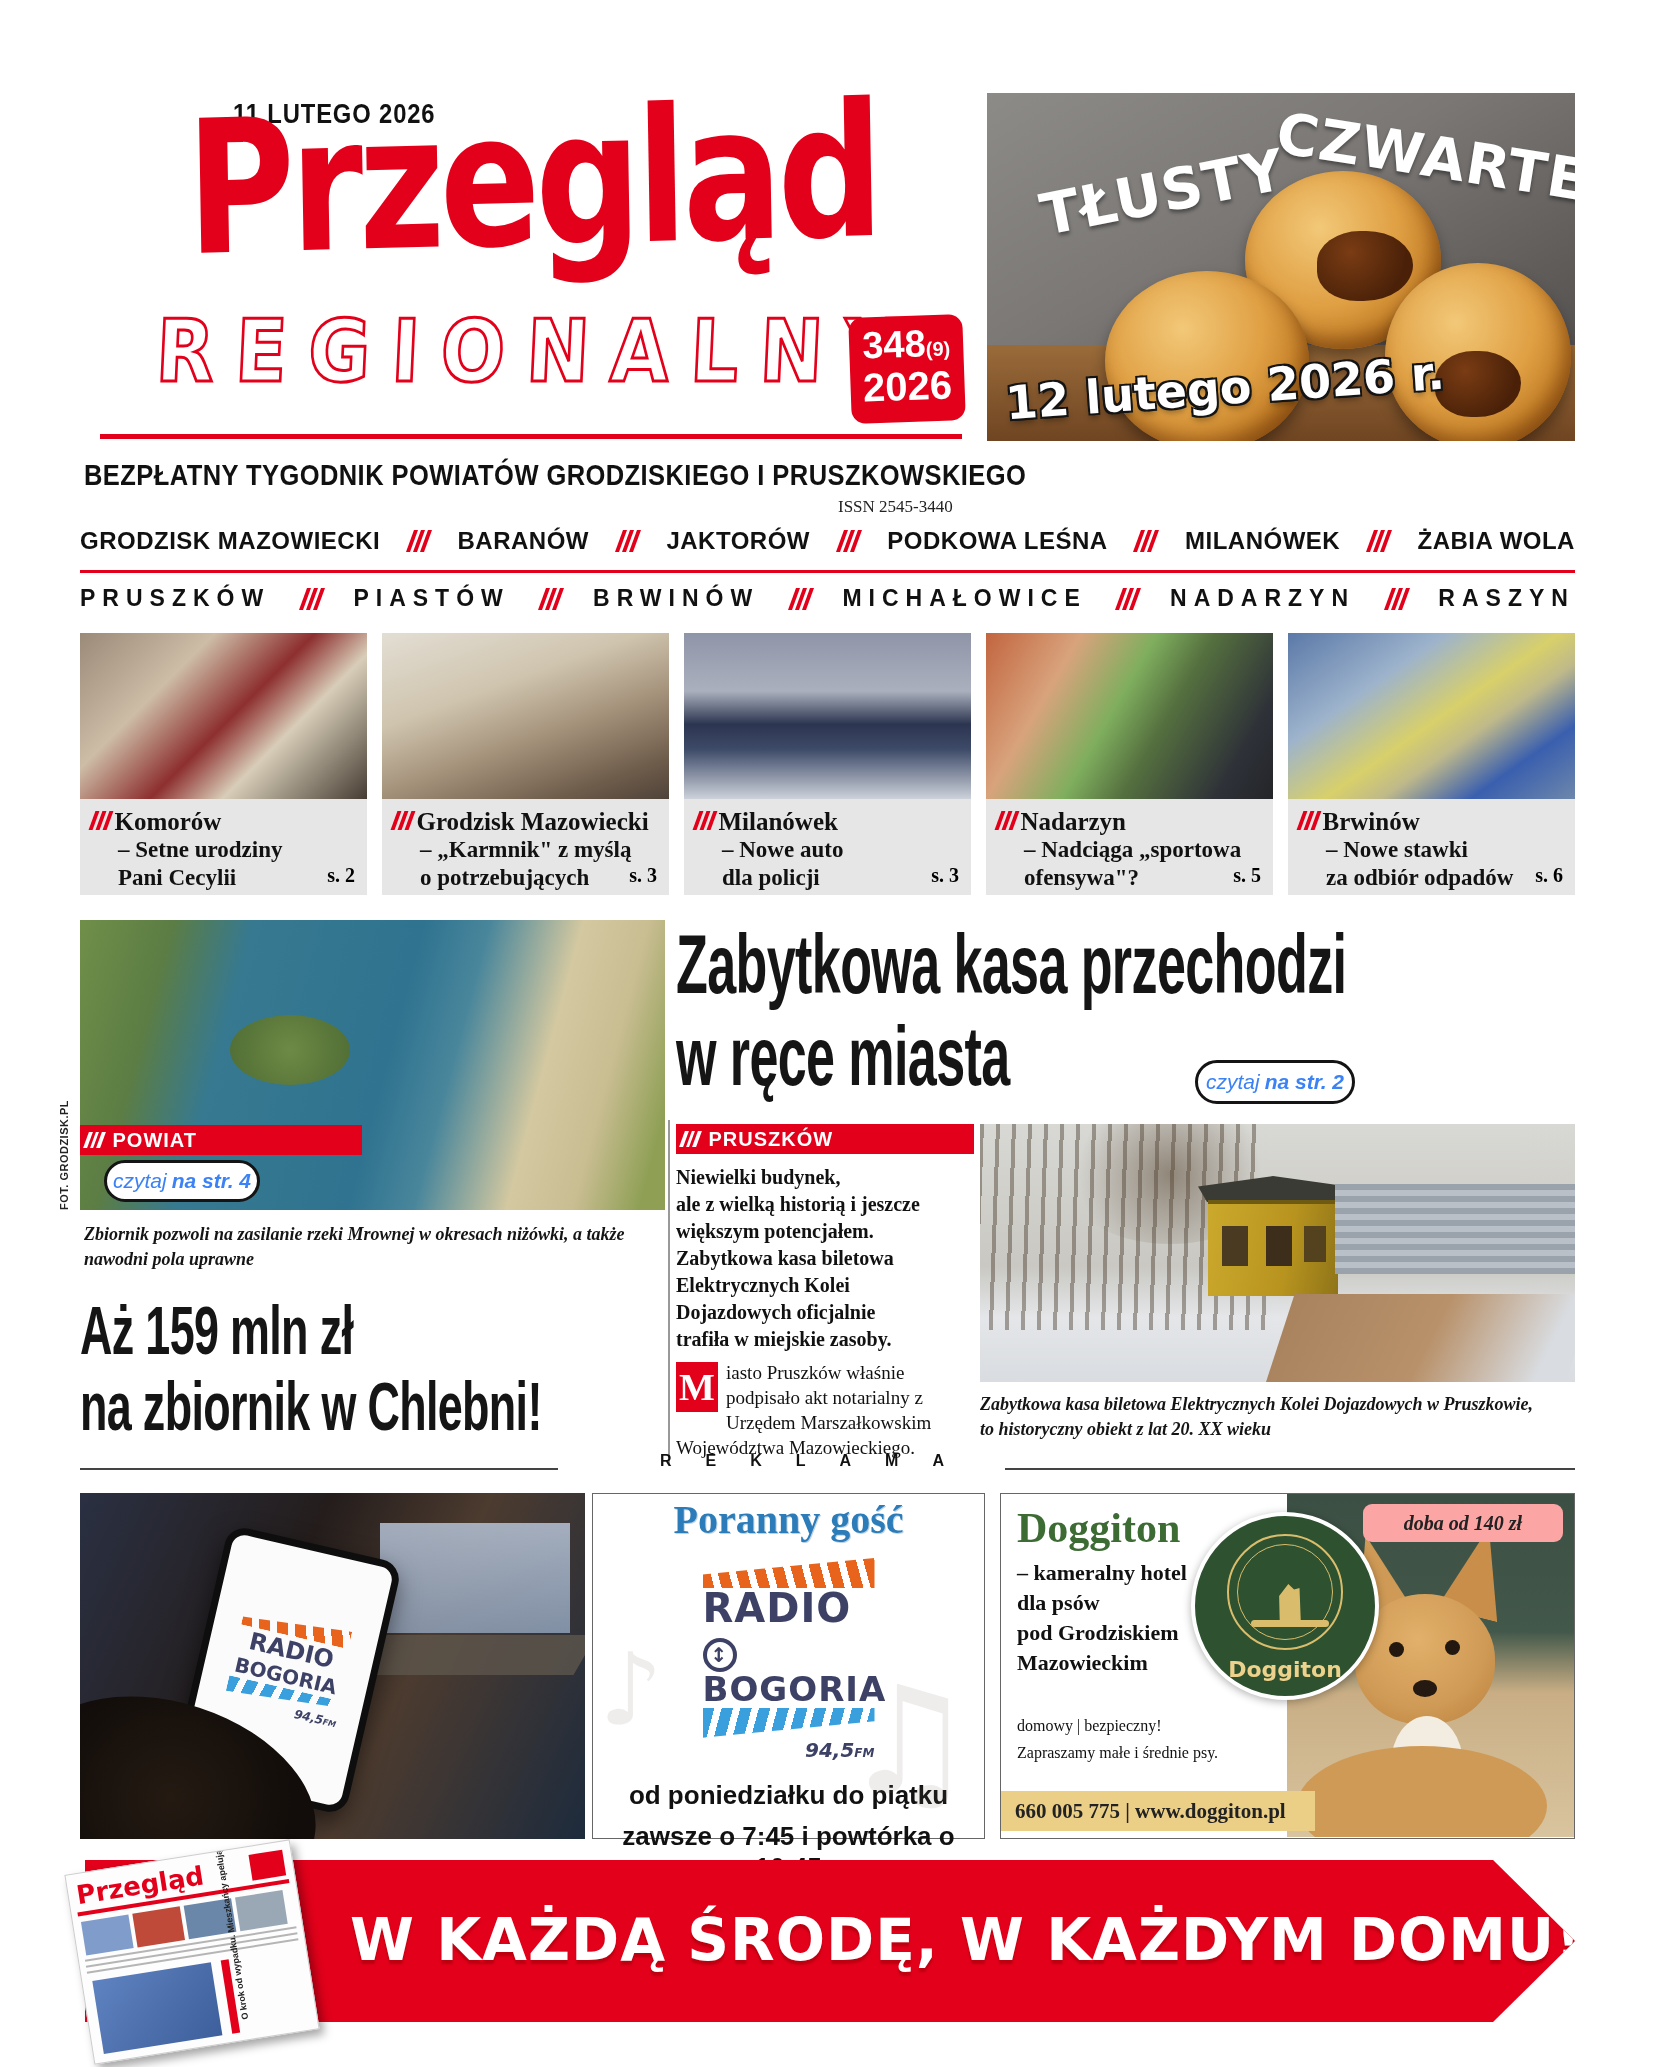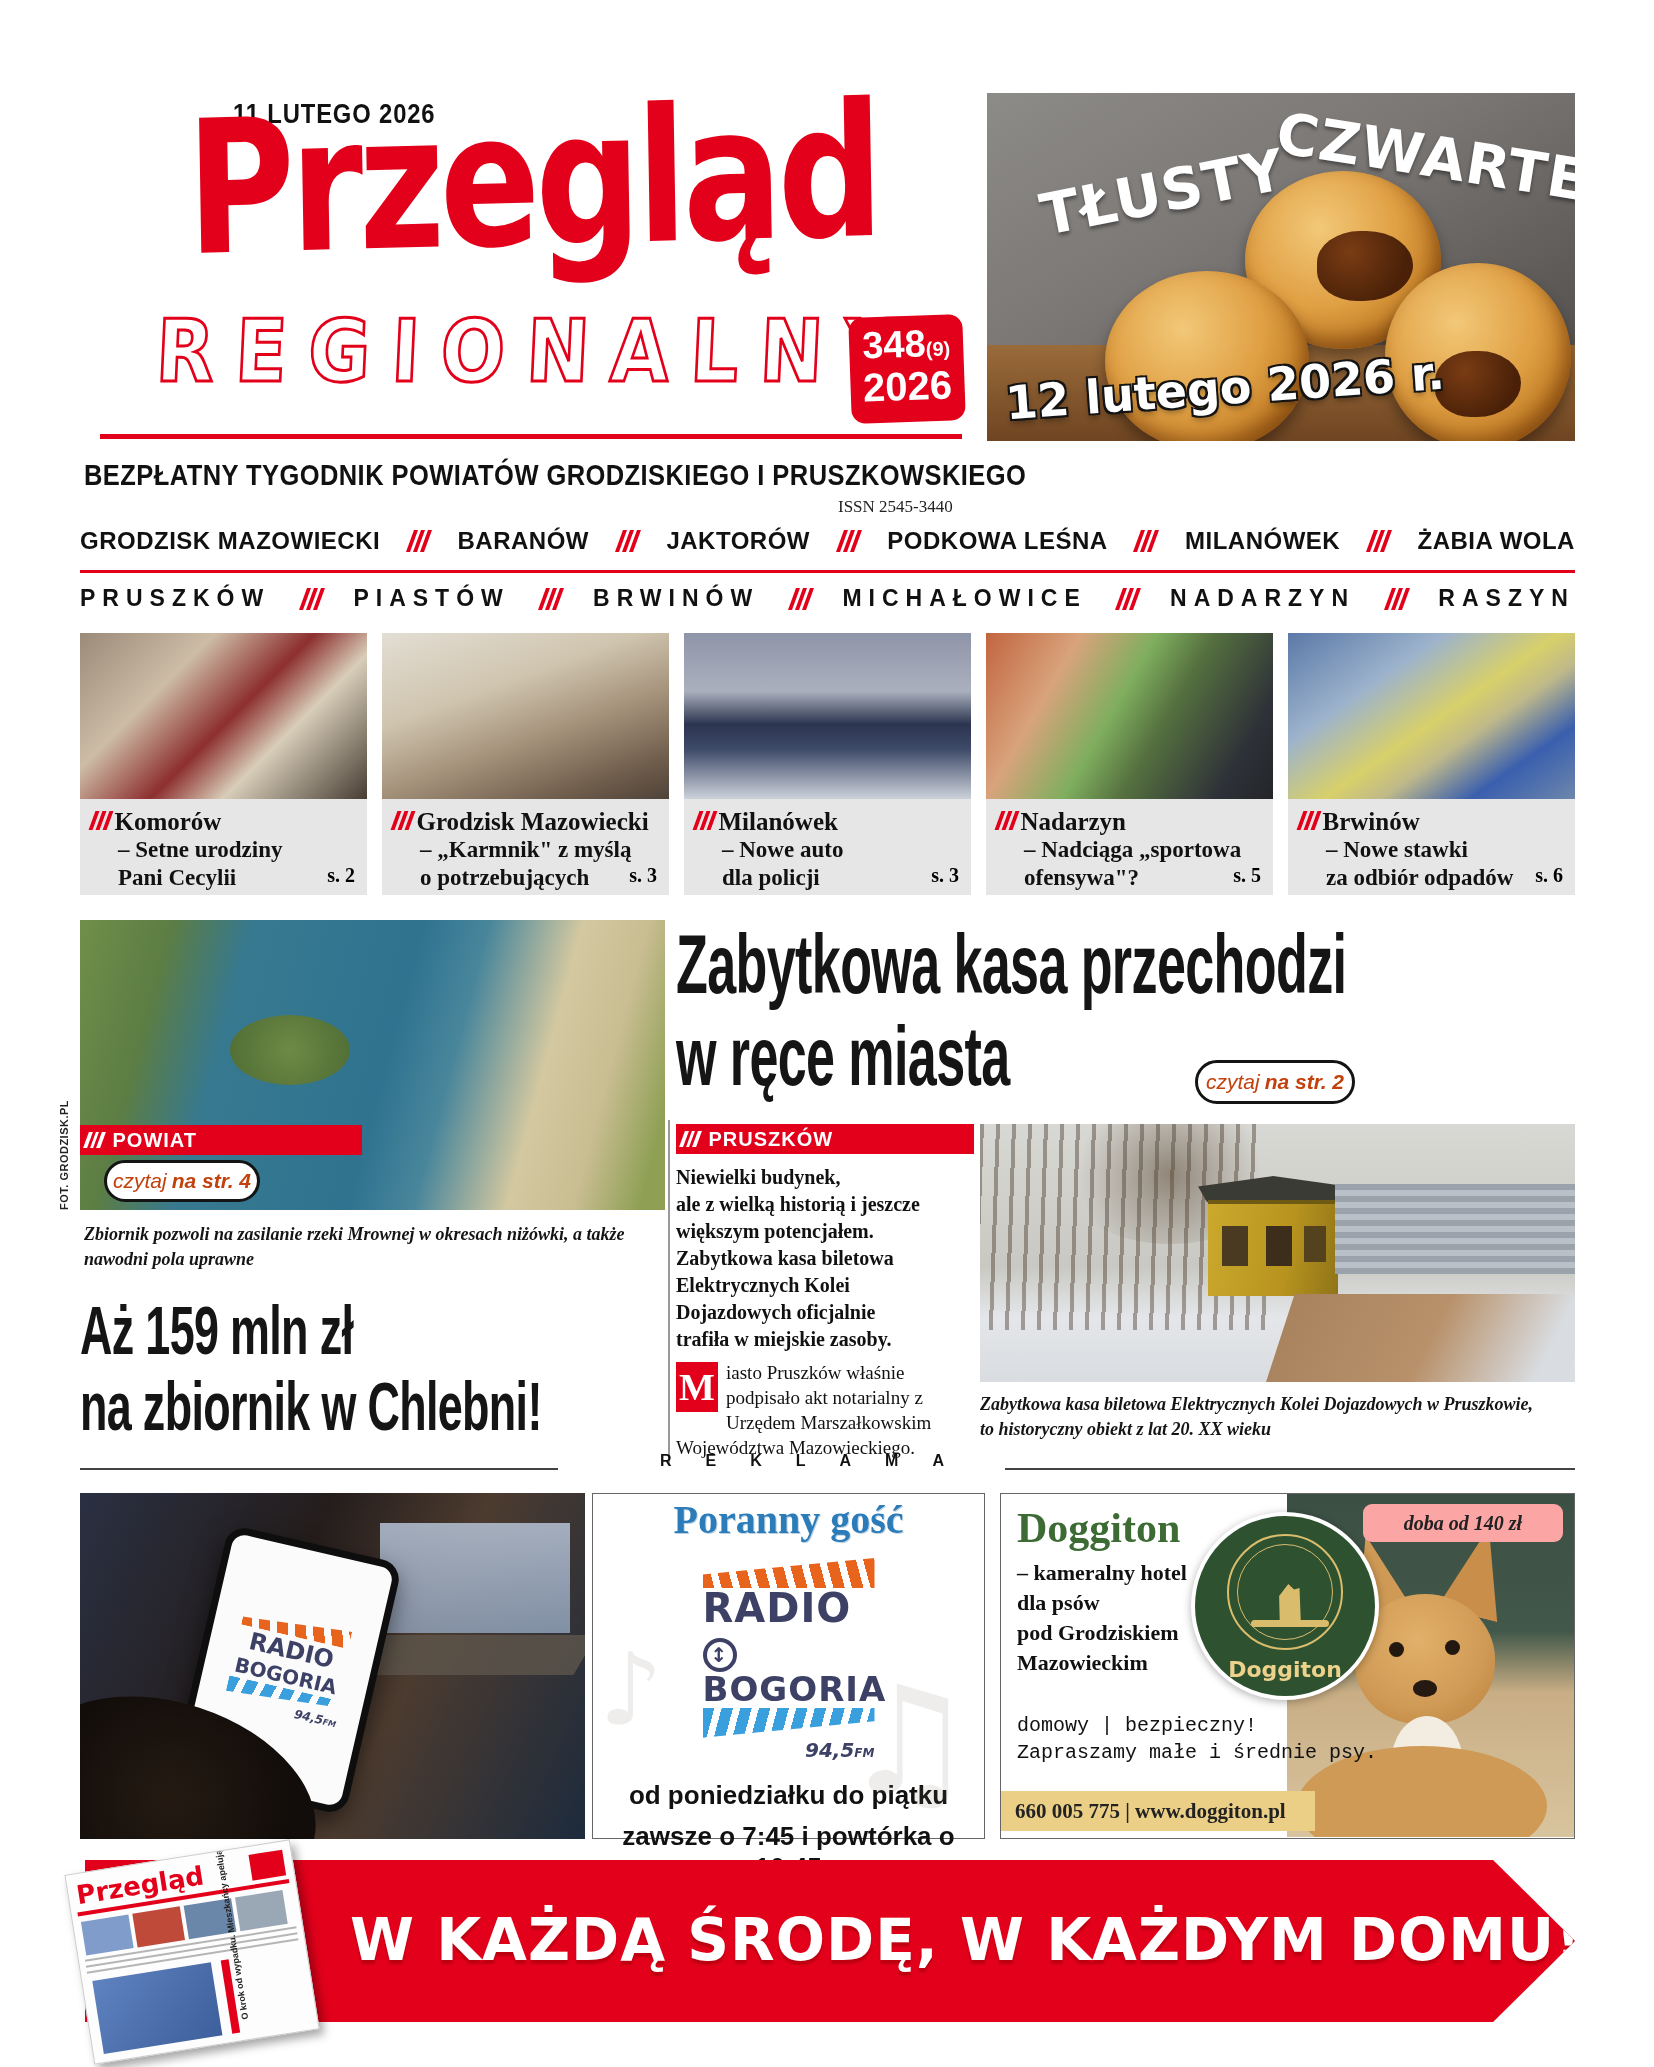--- a/index.html
+++ b/index.html
@@ -50,21 +50,21 @@
   .tphoto { position:absolute; top:0; left:0; width:100%; height:166px; }
   .tcap { position:absolute; top:166px; left:0; width:100%; height:96px; background:#e6e6e6; padding:9px 12px; }
   .tcap .town { font-family:"Liberation Serif", serif; font-weight:bold; font-size:25px; color:#111; }
   .tcap .title { font-family:"Liberation Serif", serif; font-weight:bold; font-size:23px; line-height:28px;
                  color:#111; margin-left:26px; }
   .tcap .pg { position:absolute; right:12px; bottom:8px; font-family:"Liberation Serif", serif; font-weight:bold; font-size:20px; }
 
   .secbar { background:#e2001a; color:#fff; display:flex; align-items:center; gap:10px; padding:0 6px; }
   .secbar span { font-weight:bold; font-size:20px; letter-spacing:1px; }
   .pill { background:#fff; border:3px solid #141414; border-radius:22px; display:flex; align-items:center;
-          justify-content:center; font-style:italic; font-size:21px; color:#c2410c; gap:5px; }
+          justify-content:center; font-style:italic; font-size:21px; color:#3b82f6; gap:5px; }
   .pill b { font-weight:800; }
 
   .hl { font-family:"Liberation Sans", sans-serif; font-weight:bold; color:#151515; line-height:1; letter-spacing:-1px; }
 
   .lead { font-family:"Liberation Serif", serif; font-weight:600; font-size:20px; line-height:27px; color:#111; }
   .bodytxt { font-family:"Liberation Serif", serif; font-size:19px; line-height:25px; color:#111; text-align:left; }
   .dropcap { float:left; width:42px; height:50px; background:#e2001a; color:#fff; font-family:"Liberation Serif", serif;
              font-weight:bold; font-size:38px; text-align:center; line-height:50px; margin:2px 8px 0 0; }
   .caption { font-family:"Liberation Serif", serif; font-style:italic; font-weight:600; font-size:18px; line-height:25px; color:#151515; }
   .fot { writing-mode:vertical-rl; transform:rotate(180deg); font-size:11px; font-weight:bold; color:#222; letter-spacing:.5px; }
@@ -87,21 +87,21 @@
   .bog-o { display:inline-block; width:34px; height:34px; border:4px solid #3d4166; border-radius:50%;
            font-size:20px; line-height:27px; text-align:center; vertical-align:baseline; }
   .bog-freq { font-family:"DejaVu Sans", sans-serif; font-weight:800; font-style:italic; font-size:20px; color:#3d4166; text-align:right; }
   .bog-freq small { font-size:12px; }
   .bog-line { font-size:26px; font-weight:bold; color:#111; text-align:center; }
   .note { position:absolute; color:rgba(120,110,100,.12); font-size:150px; font-family:"DejaVu Sans", sans-serif; }
 
   
   .dog-title { font-family:"Liberation Serif", serif; font-weight:bold; font-size:42px; color:#3d6b34; }
   .dog-sub { font-family:"Liberation Serif", serif; font-weight:bold; font-size:22px; line-height:30px; color:#111; }
-  .dog-body { font-family:Liberation Mono, monospace; font-size:20px; line-height:27px; color:#111; }
+  .dog-body { font-family:Liberation Serif, serif; font-size:16px; line-height:27px; color:#111; }
   .dog-bar { background:#eccf86; font-family:"Liberation Serif", serif; font-weight:bold; font-size:21px; color:#222;
              display:flex; align-items:center; padding-left:14px; }
   .dog-pill { background:#fca5a5; border-radius:9px; font-family:"Liberation Serif", serif; font-weight:bold; font-size:20px;
               color:#222; display:flex; align-items:center; justify-content:center;font-style:italic; }
   .dog-logo { border-radius:50%; background:#2e5130; border:4px solid #fff; box-shadow:0 2px 8px rgba(0,0,0,.3); overflow:hidden; }
   .dog-logo .ring { position:absolute; left:32px; top:18px; width:116px; height:116px; border:2px solid #d9bd6c; border-radius:50%; }
   .dog-logo .ring2 { position:absolute; left:42px; top:28px; width:96px; height:96px; border:1.5px solid #d9bd6c; border-radius:50%; }
   .dog-logo .name { position:absolute; left:0; width:100%; bottom:14px; text-align:center; color:#ecd28a;
                     font-family:"DejaVu Sans", sans-serif; font-weight:800; font-size:22px; }
 

